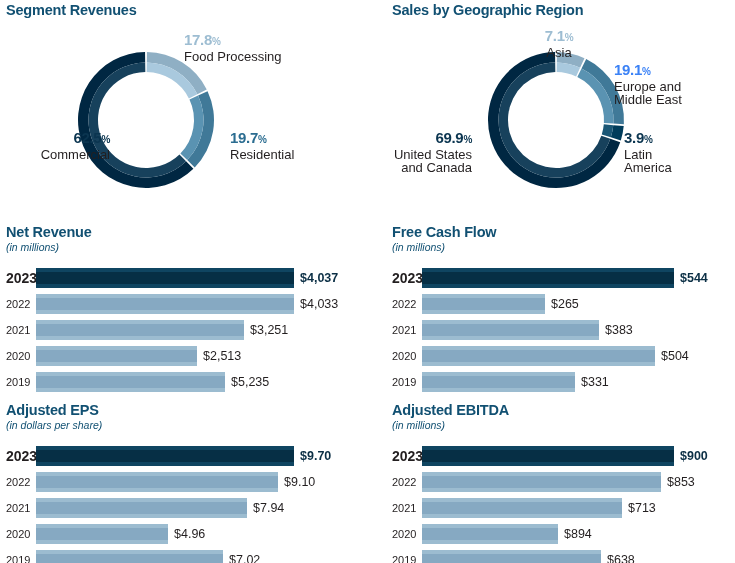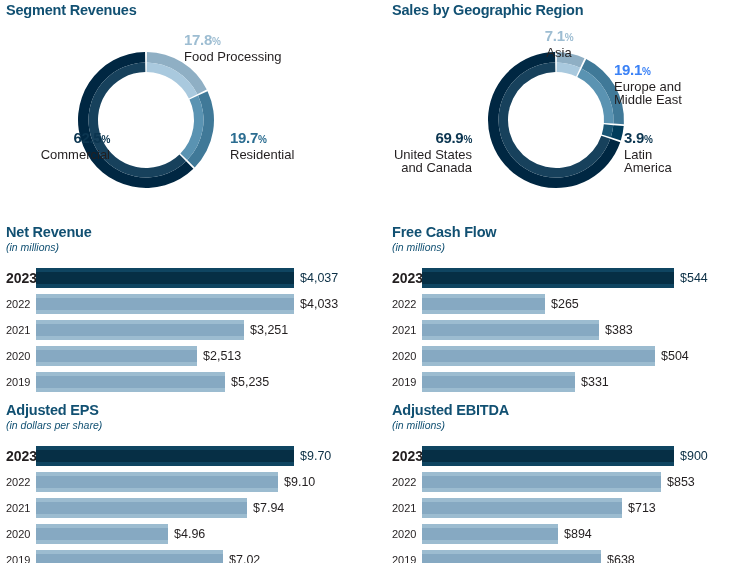--- a/index.html
+++ b/index.html
@@ -64,21 +64,21 @@
     background:linear-gradient(to bottom,
       #0f4561 0%,#0f4561 18%,
       #062f45 19%,#062f45 80%,
       #0f4561 81%,#0f4561 100%);
   }
   .bar-val{
     position:absolute;top:0;height:20px;line-height:20px;
     font-size:12.5px;color:#231f20;white-space:nowrap;
     padding-left:6px;
   }
-  .bar-row.current .bar-val{font-weight:normal;color:#0b2f45;}
+  .bar-row.current .bar-val{font-weight:bold;color:#0b2f45;}
 </style>
 </head>
 <body>
 
 <div class="page">
 
   <div class="panel" style="left:6px;top:2px;width:360px;height:210px;">
     <div class="sec-title">Segment Revenues</div>
 
     <div class="donut-wrap" style="position:absolute;left:60px;top:38px;width:160px;height:160px;">

